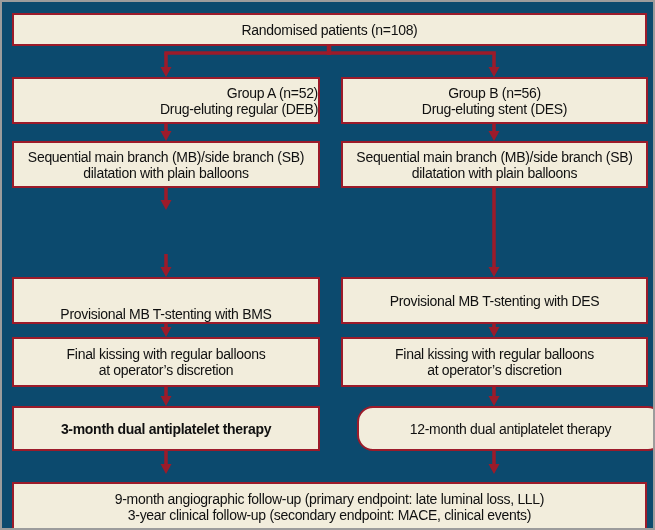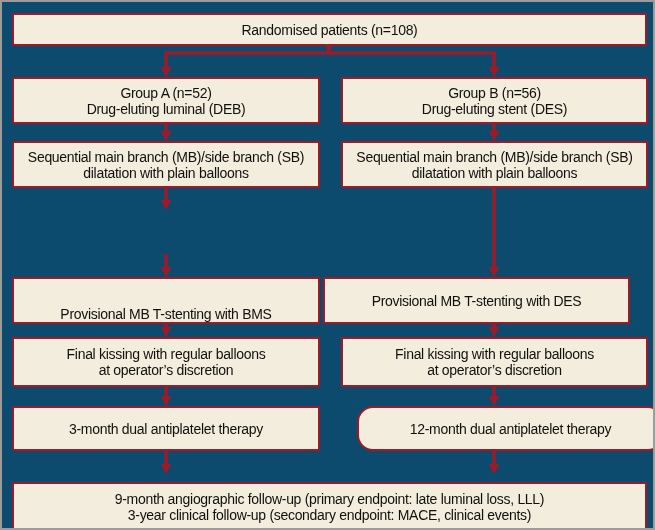--- a/index.html
+++ b/index.html
@@ -31,30 +31,30 @@
     align-items: center;
     text-align: center;
     color: #101010;
     font-size: 14px;
     line-height: 16px;
     letter-spacing: -0.3px;
   }
   .box span { display: block; }
   
   .p-rand    { left: 10px;  top: 11px;  width: 635px; height: 33px; }
-  .p-groupA  { left: 10px;  top: 75px;  width: 308px; height: 47px; }
+  .p-groupA  { left: 10px;  top: 75px;  width: 308px; height: 47px; align-items: flex-end; }
   .p-groupB  { left: 339px; top: 75px;  width: 307px; height: 47px; justify-content: center; }
   .p-seqA    { left: 10px;  top: 139px; width: 308px; height: 47px; }
   .p-seqB    { left: 339px; top: 139px; width: 307px; height: 47px; }
   .p-debdil  { left: 10px;  top: 208px; width: 308px; height: 44px; }
   .p-stentA  { left: 10px;  top: 275px; width: 308px; height: 47px; justify-content: flex-end; }
-  .p-stentB  { left: 321px; top: 275px; width: 307px; height: 47px; align-items: center; }
+  .p-stentB  { left: 339px; top: 275px; width: 307px; height: 47px; align-items: center; }
   .p-kissA   { left: 10px;  top: 335px; width: 308px; height: 50px; }
   .p-kissB   { left: 339px; top: 335px; width: 307px; height: 50px; }
-  .p-dualA   { left: 10px;  top: 404px; width: 308px; height: 45px; }
+  .p-dualA   { left: 10px;  top: 404px; width: 308px; height: 45px; font-weight: bold; }
   .p-dualB   { left: 355px; top: 404px; width: 307px; height: 45px; border-radius: 16px; }
   .p-follow  { left: 10px;  top: 472px; width: 635px; height: 49px; margin-top: 8px; }
 </style>
 </head>
 <body>
 
 <div class="stage">
 
   <svg class="connectors" viewBox="0 0 655 530" xmlns="http://www.w3.org/2000/svg">
     <g fill="none" stroke-width="3.5" stroke="#9c1b2a">
@@ -92,21 +92,21 @@
         <polygon points="486.5,462 497.5,462 492,472"></polygon>
     </g>
   </svg>
 
   <div class="box p-rand">
     <span>Randomised patients (n=108)</span>
   </div>
 
   <div class="box p-groupA">
     <span>Group A (n=52)</span>
-    <span>Drug-eluting luminal (DEB)</span>
+    <span>Drug-eluting regular (DEB)</span>
   </div>
 
   <div class="box p-groupB">
     <span>Group B (n=56)</span>
     <span>Drug-eluting stent (DES)</span>
   </div>
 
   <div class="box p-seqA">
     <span>Sequential main branch (MB)/side branch (SB)</span>
     <span>dilatation with plain balloons</span>

